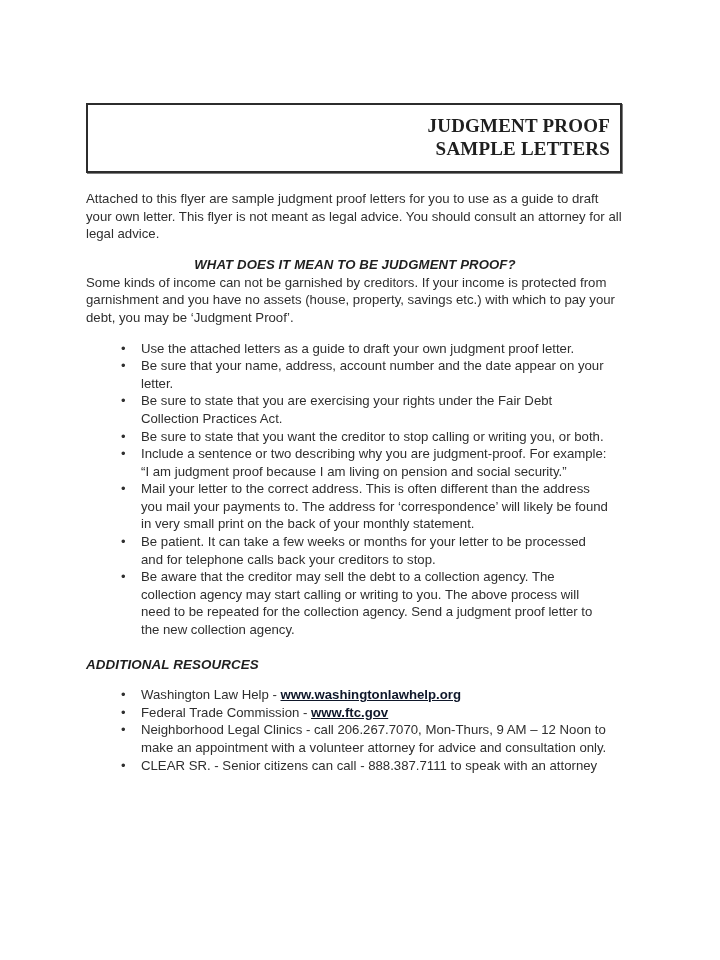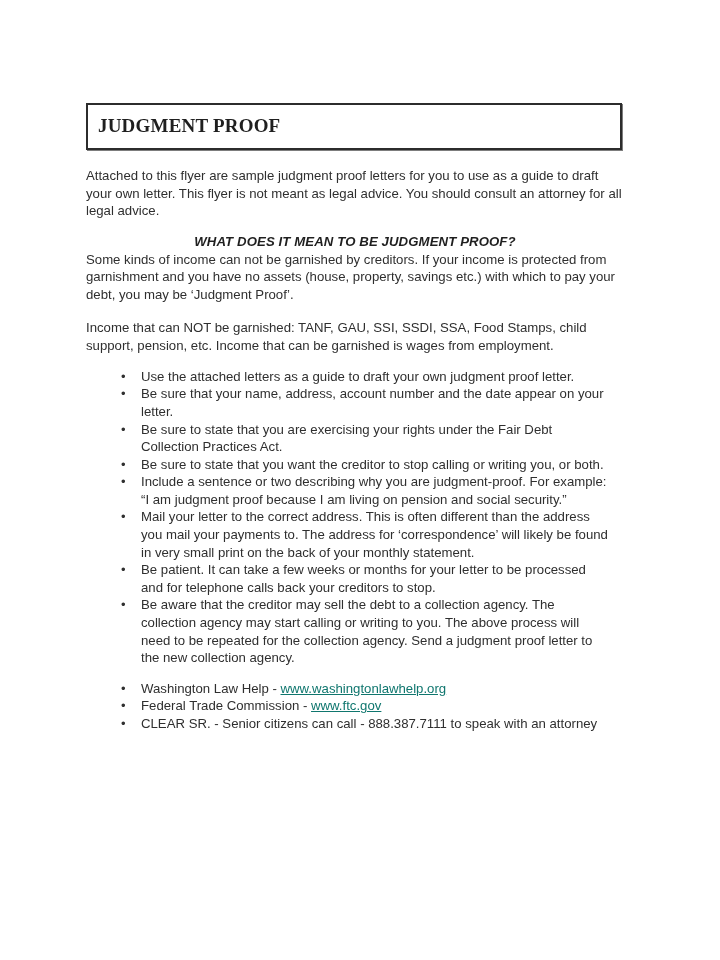--- a/index.html
+++ b/index.html
@@ -29,21 +29,21 @@
     left: 86px;
     top: 103px;
     width: 538px;
   }
 
   
   .title-box {
     border: 2px solid #2c2c2c;
     box-shadow: 1px 1px 0 0 #7d7d7d;
     padding: 9px 10px 11px 10px;
-    text-align: left;
+    text-align: right;
     box-sizing: border-box;
     width: 536px;
   }
   .title-line {
     font-family: "Liberation Serif", "DejaVu Serif", serif;
     font-weight: bold;
     font-size: 19px;
     line-height: 23px;
     letter-spacing: 0.2px;
     color: #1f1f1f;
@@ -94,59 +94,62 @@
     content: "\2022";
     position: absolute;
     left: 22px;
     top: 0;
     font-size: 13px;
     line-height: 17.6px;
     color: #2f2f2f;
   }
 
   .link {
-    color: #0f766e;
+    color: #0f172a;
     text-decoration: underline;
+    font-weight: bold;
   }
 
   
   .sp-intro   { margin-top: 17px; }
   .sp-sec     { }
   .sp-tight   { margin-top: 0px; }
   .sp-gap     { margin-top: 16px; }
   .sp-head    { margin-top: 17px; }
   .sp-list    { margin-top: 1px; }
 </style>
 </head>
 <body>
 
 <div class="page">
   <div class="content">
 
     <div class="title-box">
       <div class="title-line">JUDGMENT PROOF</div>
+      <div class="title-line">SAMPLE LETTERS</div>
     </div>
 
     <p class="para sp-intro">Attached to this flyer are sample judgment proof letters for you to use as a guide to draft your own letter.  This flyer is not meant as legal advice.  You should consult an attorney for all legal advice.</p>
 
     <div class="heading-center sp-sec">WHAT DOES IT MEAN TO BE JUDGMENT PROOF?</div>
     <p class="para sp-tight">Some kinds of income can not be garnished by creditors.  If your income is protected from garnishment and you have no assets (house, property, savings etc.) with which to pay your debt, you may be ‘Judgment Proof’.</p>
-    <p class="para sp-gap">Income that can NOT be garnished:  TANF, GAU, SSI, SSDI, SSA, Food Stamps, child support, pension, etc.  Income that can be garnished is wages from employment.</p>
 
     <ul class="bullets sp-list" id="letters-list">
         <li>Use the attached letters as a guide to draft your own judgment proof letter.</li>
         <li>Be sure that your name, address, account number and the date appear on your letter.</li>
         <li>Be sure to state that you are exercising your rights under the Fair Debt Collection Practices Act.</li>
         <li>Be sure to state that you want the creditor to stop calling or writing you, or both.</li>
         <li>Include a sentence or two describing why you are judgment-proof.  For example: “I am judgment proof because I am living on pension and social security.”</li>
         <li>Mail your letter to the correct address.  This is often different than the address you mail your payments to.  The address for ‘correspondence’ will likely be found in very small print on the back of your monthly statement.</li>
         <li>Be patient.  It can take a few weeks or months for your letter to be processed and for telephone calls back your creditors to stop.</li>
         <li>Be aware that the creditor may sell the debt to a collection agency.  The collection agency may start calling or writing to you.  The above process will need to be repeated for the collection agency.  Send a judgment proof letter to the new collection agency.</li>
       </ul>
 
+    <div class="heading-left sp-head">ADDITIONAL RESOURCES</div>
     <ul class="bullets sp-list" id="resources-list">
         <li><span>Washington Law Help - </span><a class="link" href="#">www.washingtonlawhelp.org</a></li>
         <li><span>Federal Trade Commission - </span><a class="link" href="#">www.ftc.gov</a></li>
+        <li><span>Neighborhood Legal Clinics - call 206.267.7070, Mon-Thurs, 9 AM – 12 Noon to make an appointment with a volunteer attorney for advice and consultation only.</span></li>
         <li><span>CLEAR SR. - Senior citizens can call - 888.387.7111 to speak with an attorney</span></li>
       </ul>
 
   </div>
 </div>
 
 </body></html>

